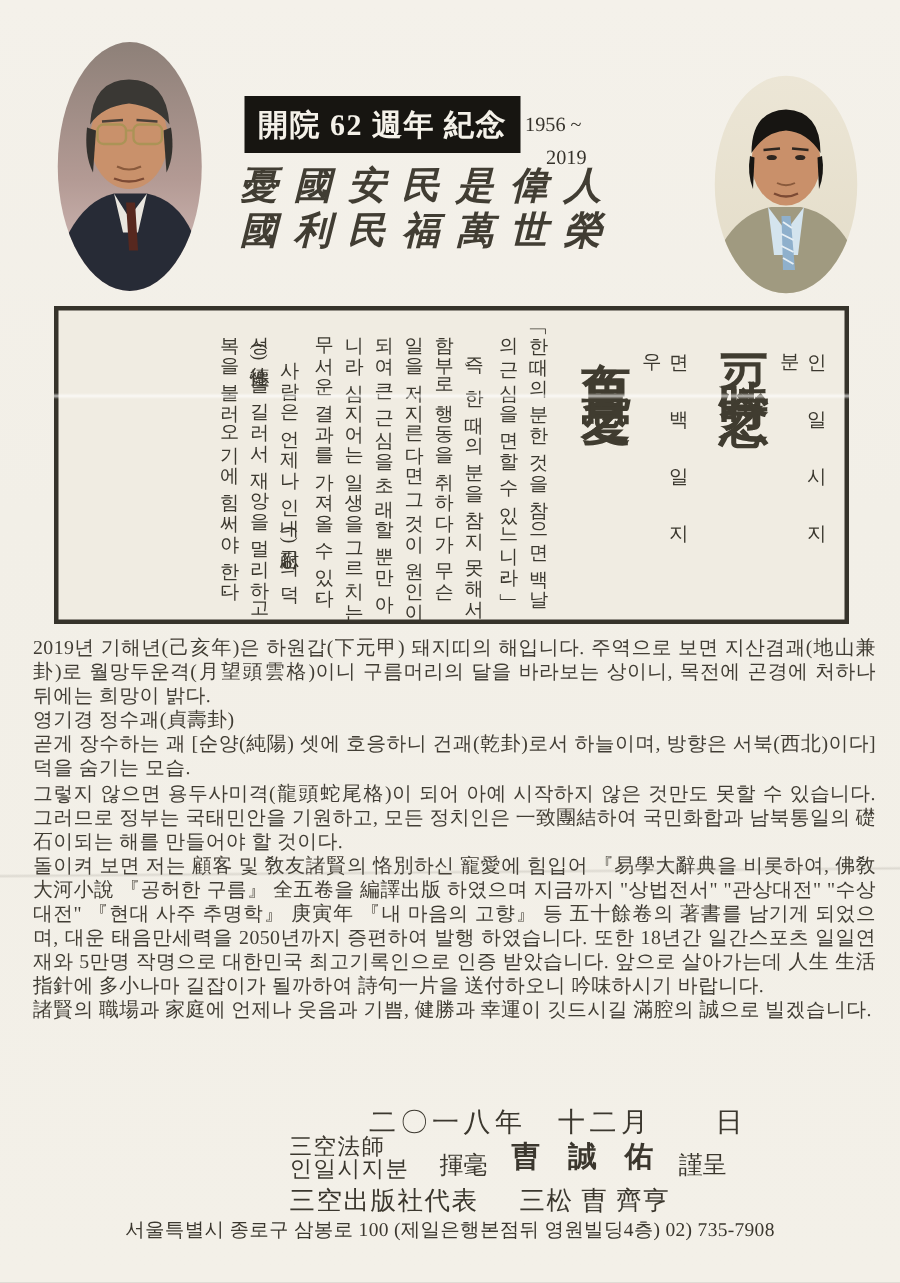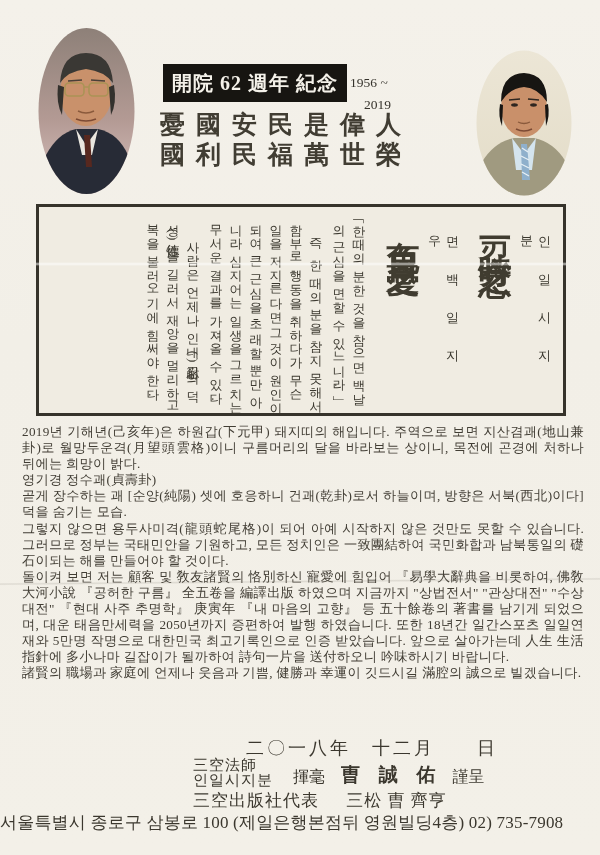--- a/index.html
+++ b/index.html
@@ -20,21 +20,21 @@
     position:absolute;left:163px;top:64px;width:184px;height:38px;
     background:#171511;color:#f4f1e9;
     display:flex;align-items:center;justify-content:center;
     font-size:20px;font-weight:bold;letter-spacing:1px;white-space:nowrap;
   }
   .years{position:absolute;left:350px;top:72px;width:60px;font-size:13.5px;color:#35322b;line-height:22px;}
   .years .y2{padding-left:14px;}
   .motto{
     position:absolute;left:160px;top:110px;width:260px;
     font-size:25px;font-weight:600;color:#413d33;
-    letter-spacing:11px;line-height:30px;white-space:nowrap;
+    letter-spacing:11px;line-height:30px;white-space:nowrap;font-style:italic;
   }
   
   .callig-box{
     position:absolute;left:36px;top:204px;width:530px;height:212px;
     box-sizing:border-box;border:3px solid #36332b;
     background:#f0ece2;
     display:flex;flex-direction:row;align-items:flex-start;
     padding:8px 10px;
   }
   .callig-text{
@@ -64,30 +64,30 @@
     font-size:13.2px;line-height:16.1px;color:#413d34;
     text-align:justify;word-break:break-all;letter-spacing:0.3px;
   }
   .body-text p{margin:0;}
   
   .date-line{
     position:absolute;left:246px;top:736px;
     font-size:18px;letter-spacing:3px;color:#3b372e;white-space:nowrap;
   }
   .sig{position:absolute;left:193px;top:758px;color:#3b372e;}
-  .sig-row1{display:flex;flex-direction:row;align-items:flex-end;}
+  .sig-row1{display:flex;flex-direction:row;align-items:flex-start;}
   .sig-titles{font-size:15px;line-height:15px;letter-spacing:1px;}
   .sig-action{font-size:16px;margin-left:20px;align-self:flex-end;}
   .sig-name{font-size:19px;font-weight:bold;letter-spacing:7px;margin-left:16px;white-space:nowrap;}
   .sig-honor{font-size:16px;margin-left:10px;align-self:flex-end;}
   .sig-row2{font-size:17px;margin-top:1px;letter-spacing:1px;white-space:nowrap;}
   .sig-row2 .name2{margin-left:22px;}
   .address{
     position:absolute;left:0;top:811px;width:600px;
-    font-size:17px;color:#3b372e;letter-spacing:0.2px;white-space:nowrap;
+    text-align:center;font-size:13px;color:#3b372e;letter-spacing:0.2px;white-space:nowrap;
   }
   
   .fold1{position:absolute;left:36px;top:262px;width:530px;height:4px;
     background:linear-gradient(180deg,rgba(255,255,255,0),rgba(255,255,255,0.65),rgba(255,255,255,0));}
   .fold2{position:absolute;left:0px;top:580px;width:600px;height:3px;transform:rotate(-0.5deg);
     background:linear-gradient(180deg,rgba(120,115,105,0),rgba(120,115,105,0.18),rgba(120,115,105,0));}
 </style>
 </head>
 <body>
 

